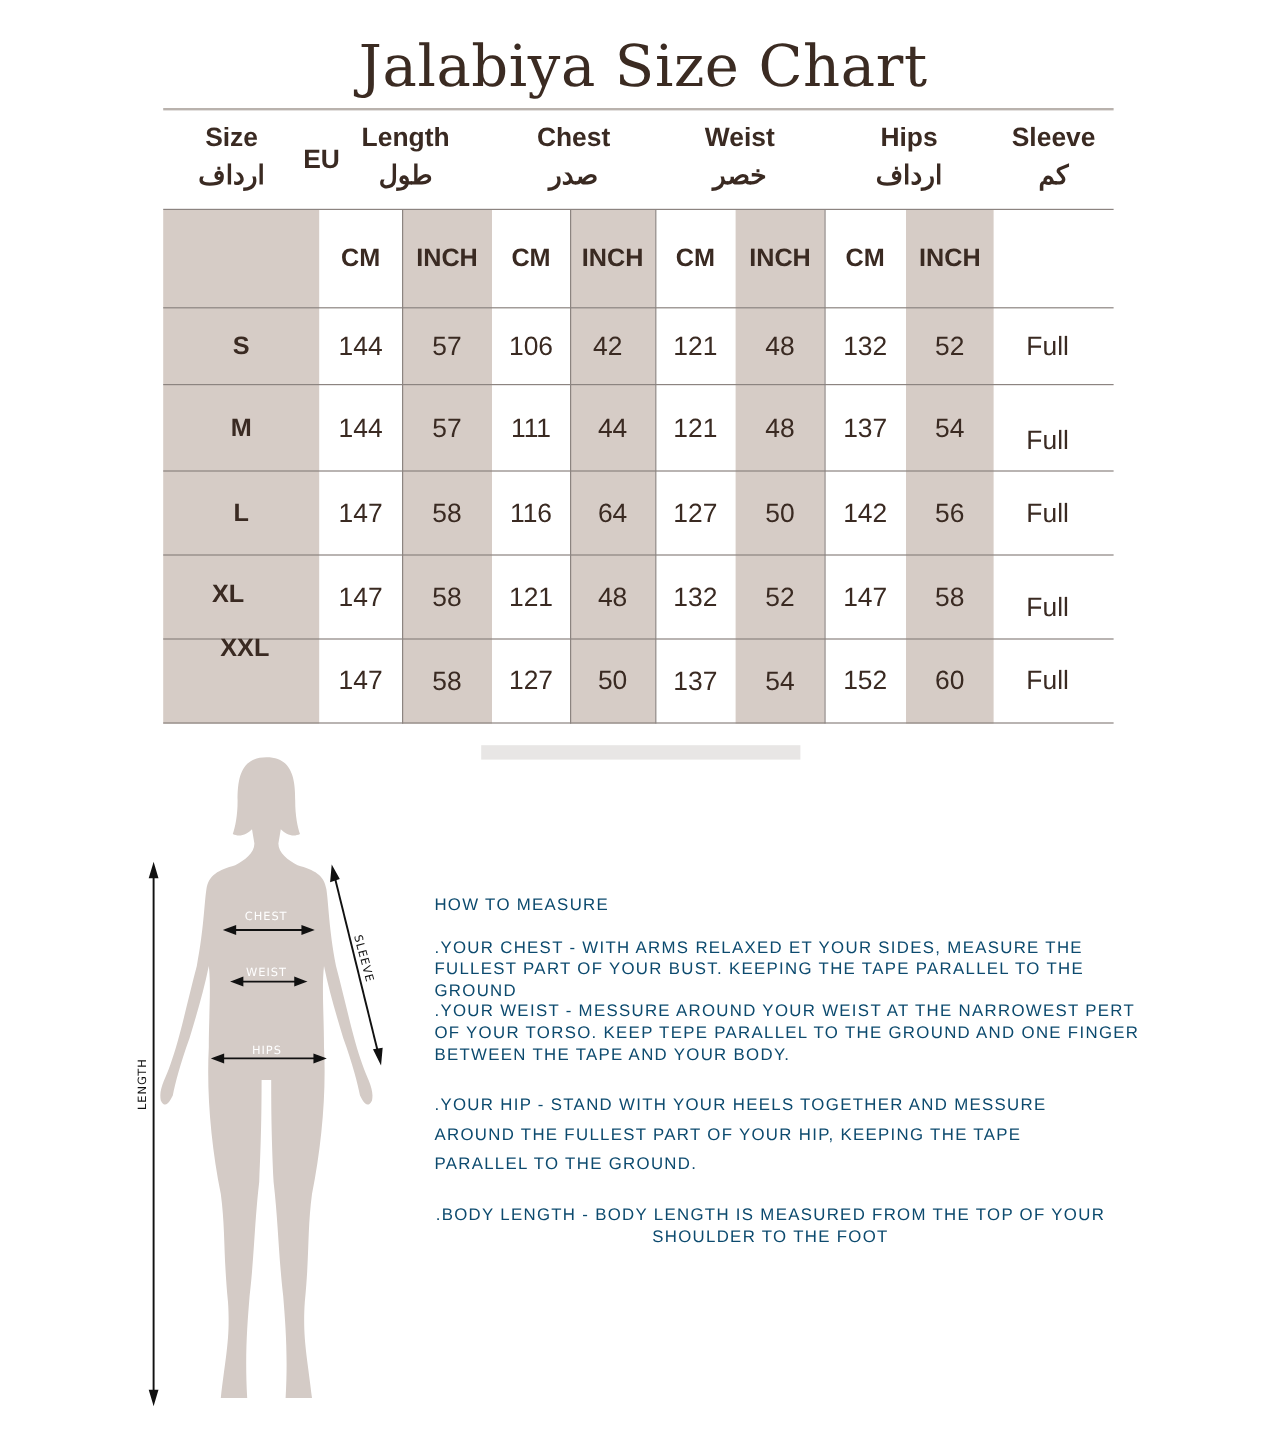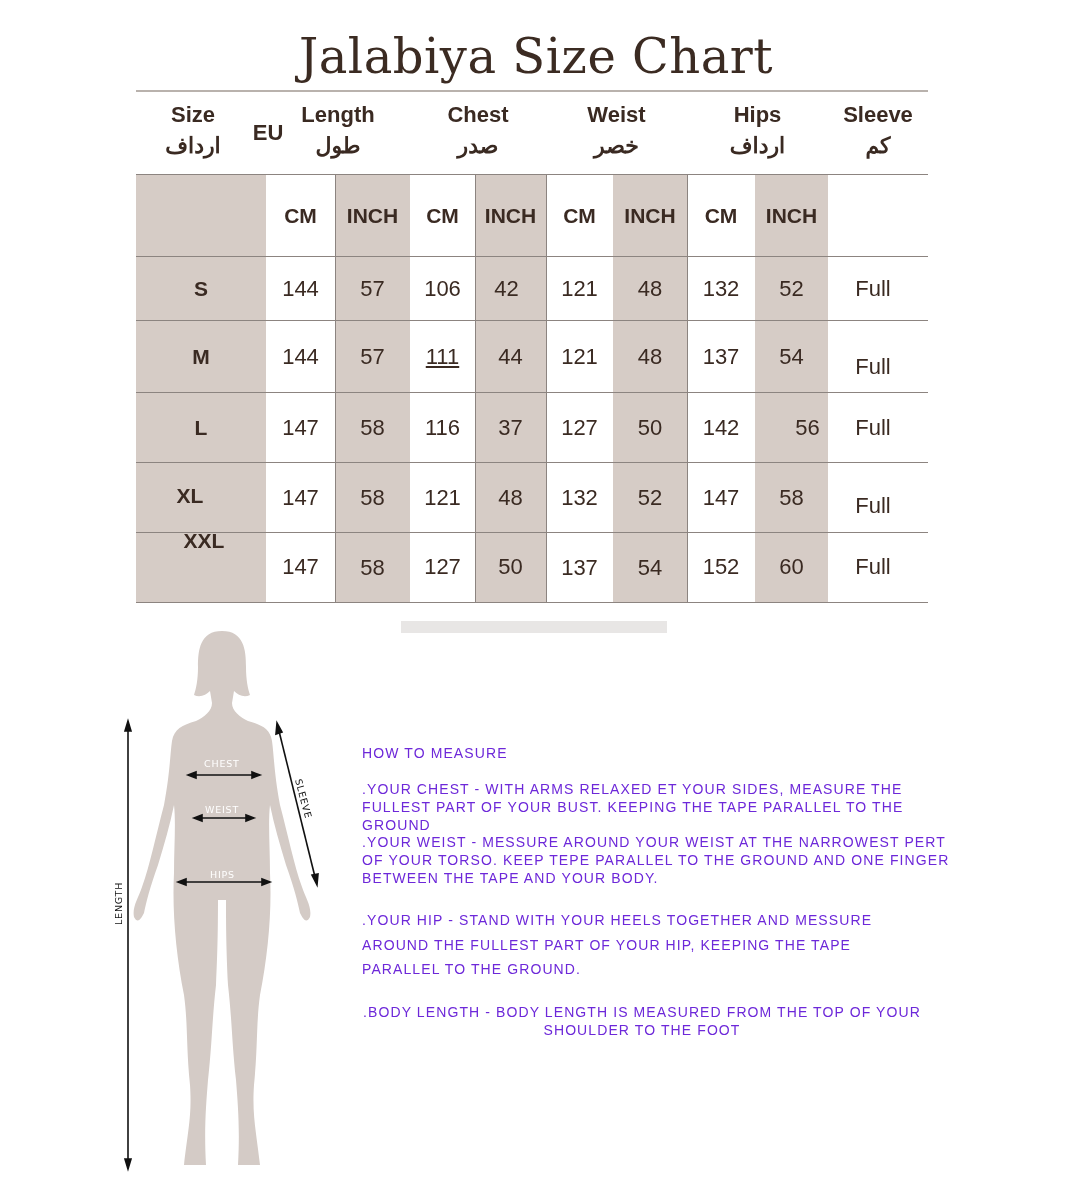--- a/index.html
+++ b/index.html
@@ -14,21 +14,21 @@
   .shade { position:absolute; background:#d6ccc6; }
   .hline { position:absolute; left:136px; width:792px; height:0; border-top:1.5px solid #8c8480; }
   .vline { position:absolute; width:0; border-left:1px solid #8c8480; }
 
   .cell { position:absolute; display:flex; align-items:center; justify-content:center; font-size:22px; color:#3a2a22; }
   .unit { font-weight:bold; font-size:21px; }
   .size { font-weight:bold; font-size:21px; }
   .val { font-family:"Liberation Sans Narrow","Liberation Sans", sans-serif; font-weight:normal; }
   .divider-bar { position:absolute; left:401px; top:621px; width:266px; height:12px; background:#e8e6e5; }
 
-  .how { position:absolute; left:362px; width:600px; font-size:14px; color:#6d28d9; letter-spacing:1.1px; line-height:18px; }
+  .how { position:absolute; left:362px; width:600px; font-size:14px; color:#0c4a6e; letter-spacing:1.1px; line-height:18px; }
 </style>
 </head>
 <body>
 
 <div class="title">Jalabiya Size Chart</div>
 <div class="rule-top"></div>
 
 <div class="shade" style="left:136px;top:175px;width:130px;height:428px;"></div>
 <div class="shade" style="left:335px;top:175px;width:75px;height:428px;"></div>
 <div class="shade" style="left:475px;top:175px;width:71px;height:428px;"></div>
@@ -95,39 +95,39 @@
   <div class="cell val" style="left:613px;top:257px;width:74px;height:64px;">48</div>
   <div class="cell val" style="left:687px;top:257px;width:68px;height:64px;">132</div>
   <div class="cell val" style="left:755px;top:257px;width:73px;height:64px;">52</div>
   <div class="cell val" style="left:828px;top:257px;width:90px;height:64px;">Full</div>
 </div>
 
 <div>
   <div class="cell size" style="left:136px;top:321px;width:130px;height:72px;">M</div>
   <div class="cell val" style="left:266px;top:321px;width:69px;height:72px;">144</div>
   <div class="cell val" style="left:335px;top:321px;width:75px;height:72px;">57</div>
-  <div class="cell val" style="left:410px;top:321px;width:65px;height:72px;text-decoration:underline;">111</div>
+  <div class="cell val" style="left:410px;top:321px;width:65px;height:72px;">111</div>
   <div class="cell val" style="left:475px;top:321px;width:71px;height:72px;">44</div>
   <div class="cell val" style="left:546px;top:321px;width:67px;height:72px;">121</div>
   <div class="cell val" style="left:613px;top:321px;width:74px;height:72px;">48</div>
   <div class="cell val" style="left:687px;top:321px;width:68px;height:72px;">137</div>
   <div class="cell val" style="left:755px;top:321px;width:73px;height:72px;">54</div>
   <div class="cell val" style="left:828px;top:331px;width:90px;height:72px;">Full</div>
 </div>
 
 <div>
   <div class="cell size" style="left:136px;top:393px;width:130px;height:70px;">L</div>
   <div class="cell val" style="left:266px;top:393px;width:69px;height:70px;">147</div>
   <div class="cell val" style="left:335px;top:393px;width:75px;height:70px;">58</div>
   <div class="cell val" style="left:410px;top:393px;width:65px;height:70px;">116</div>
-  <div class="cell val" style="left:475px;top:393px;width:71px;height:70px;">37</div>
+  <div class="cell val" style="left:475px;top:393px;width:71px;height:70px;">64</div>
   <div class="cell val" style="left:546px;top:393px;width:67px;height:70px;">127</div>
   <div class="cell val" style="left:613px;top:393px;width:74px;height:70px;">50</div>
   <div class="cell val" style="left:687px;top:393px;width:68px;height:70px;">142</div>
-  <div class="cell val" style="left:755px;top:393px;width:73px;height:70px;padding-left:16px;">56</div>
+  <div class="cell val" style="left:755px;top:393px;width:73px;height:70px;">56</div>
   <div class="cell val" style="left:828px;top:393px;width:90px;height:70px;">Full</div>
 </div>
 
 <div>
   <div class="cell size" style="left:136px;top:463px;width:108px;height:66px;">XL</div>
   <div class="cell val" style="left:266px;top:463px;width:69px;height:70px;">147</div>
   <div class="cell val" style="left:335px;top:463px;width:75px;height:70px;">58</div>
   <div class="cell val" style="left:410px;top:463px;width:65px;height:70px;">121</div>
   <div class="cell val" style="left:475px;top:463px;width:71px;height:70px;">48</div>
   <div class="cell val" style="left:546px;top:463px;width:67px;height:70px;">132</div>

